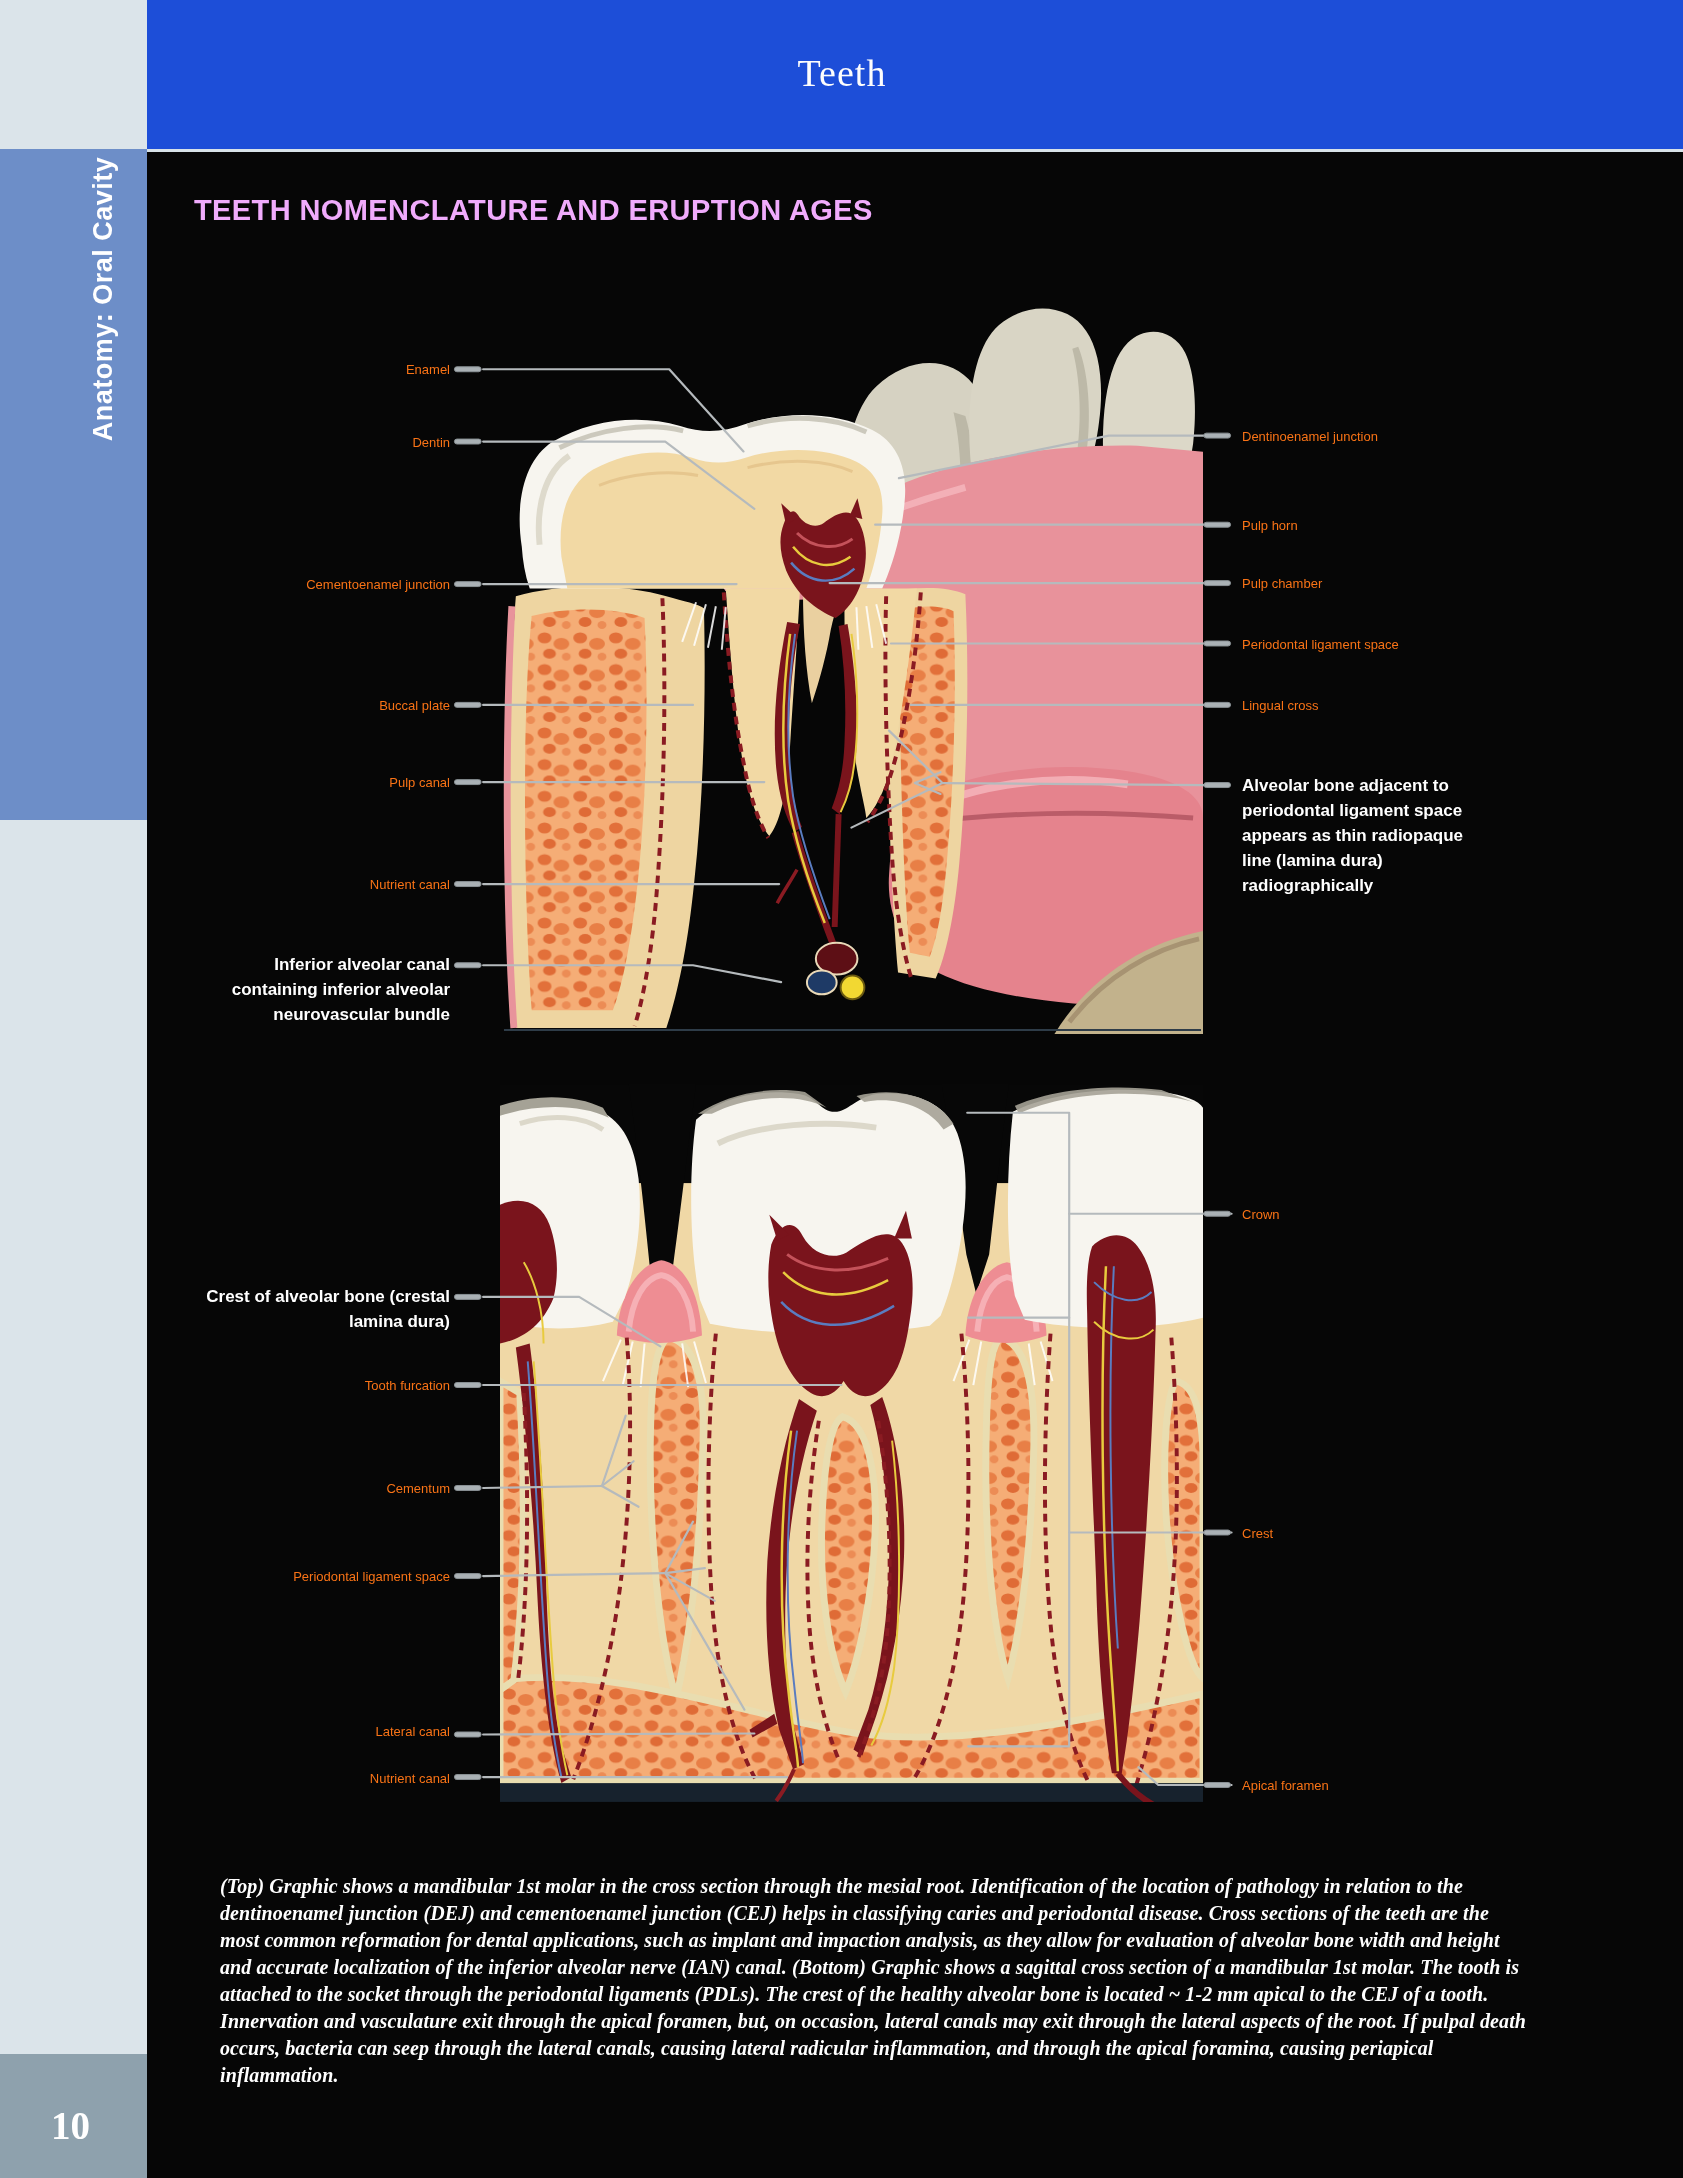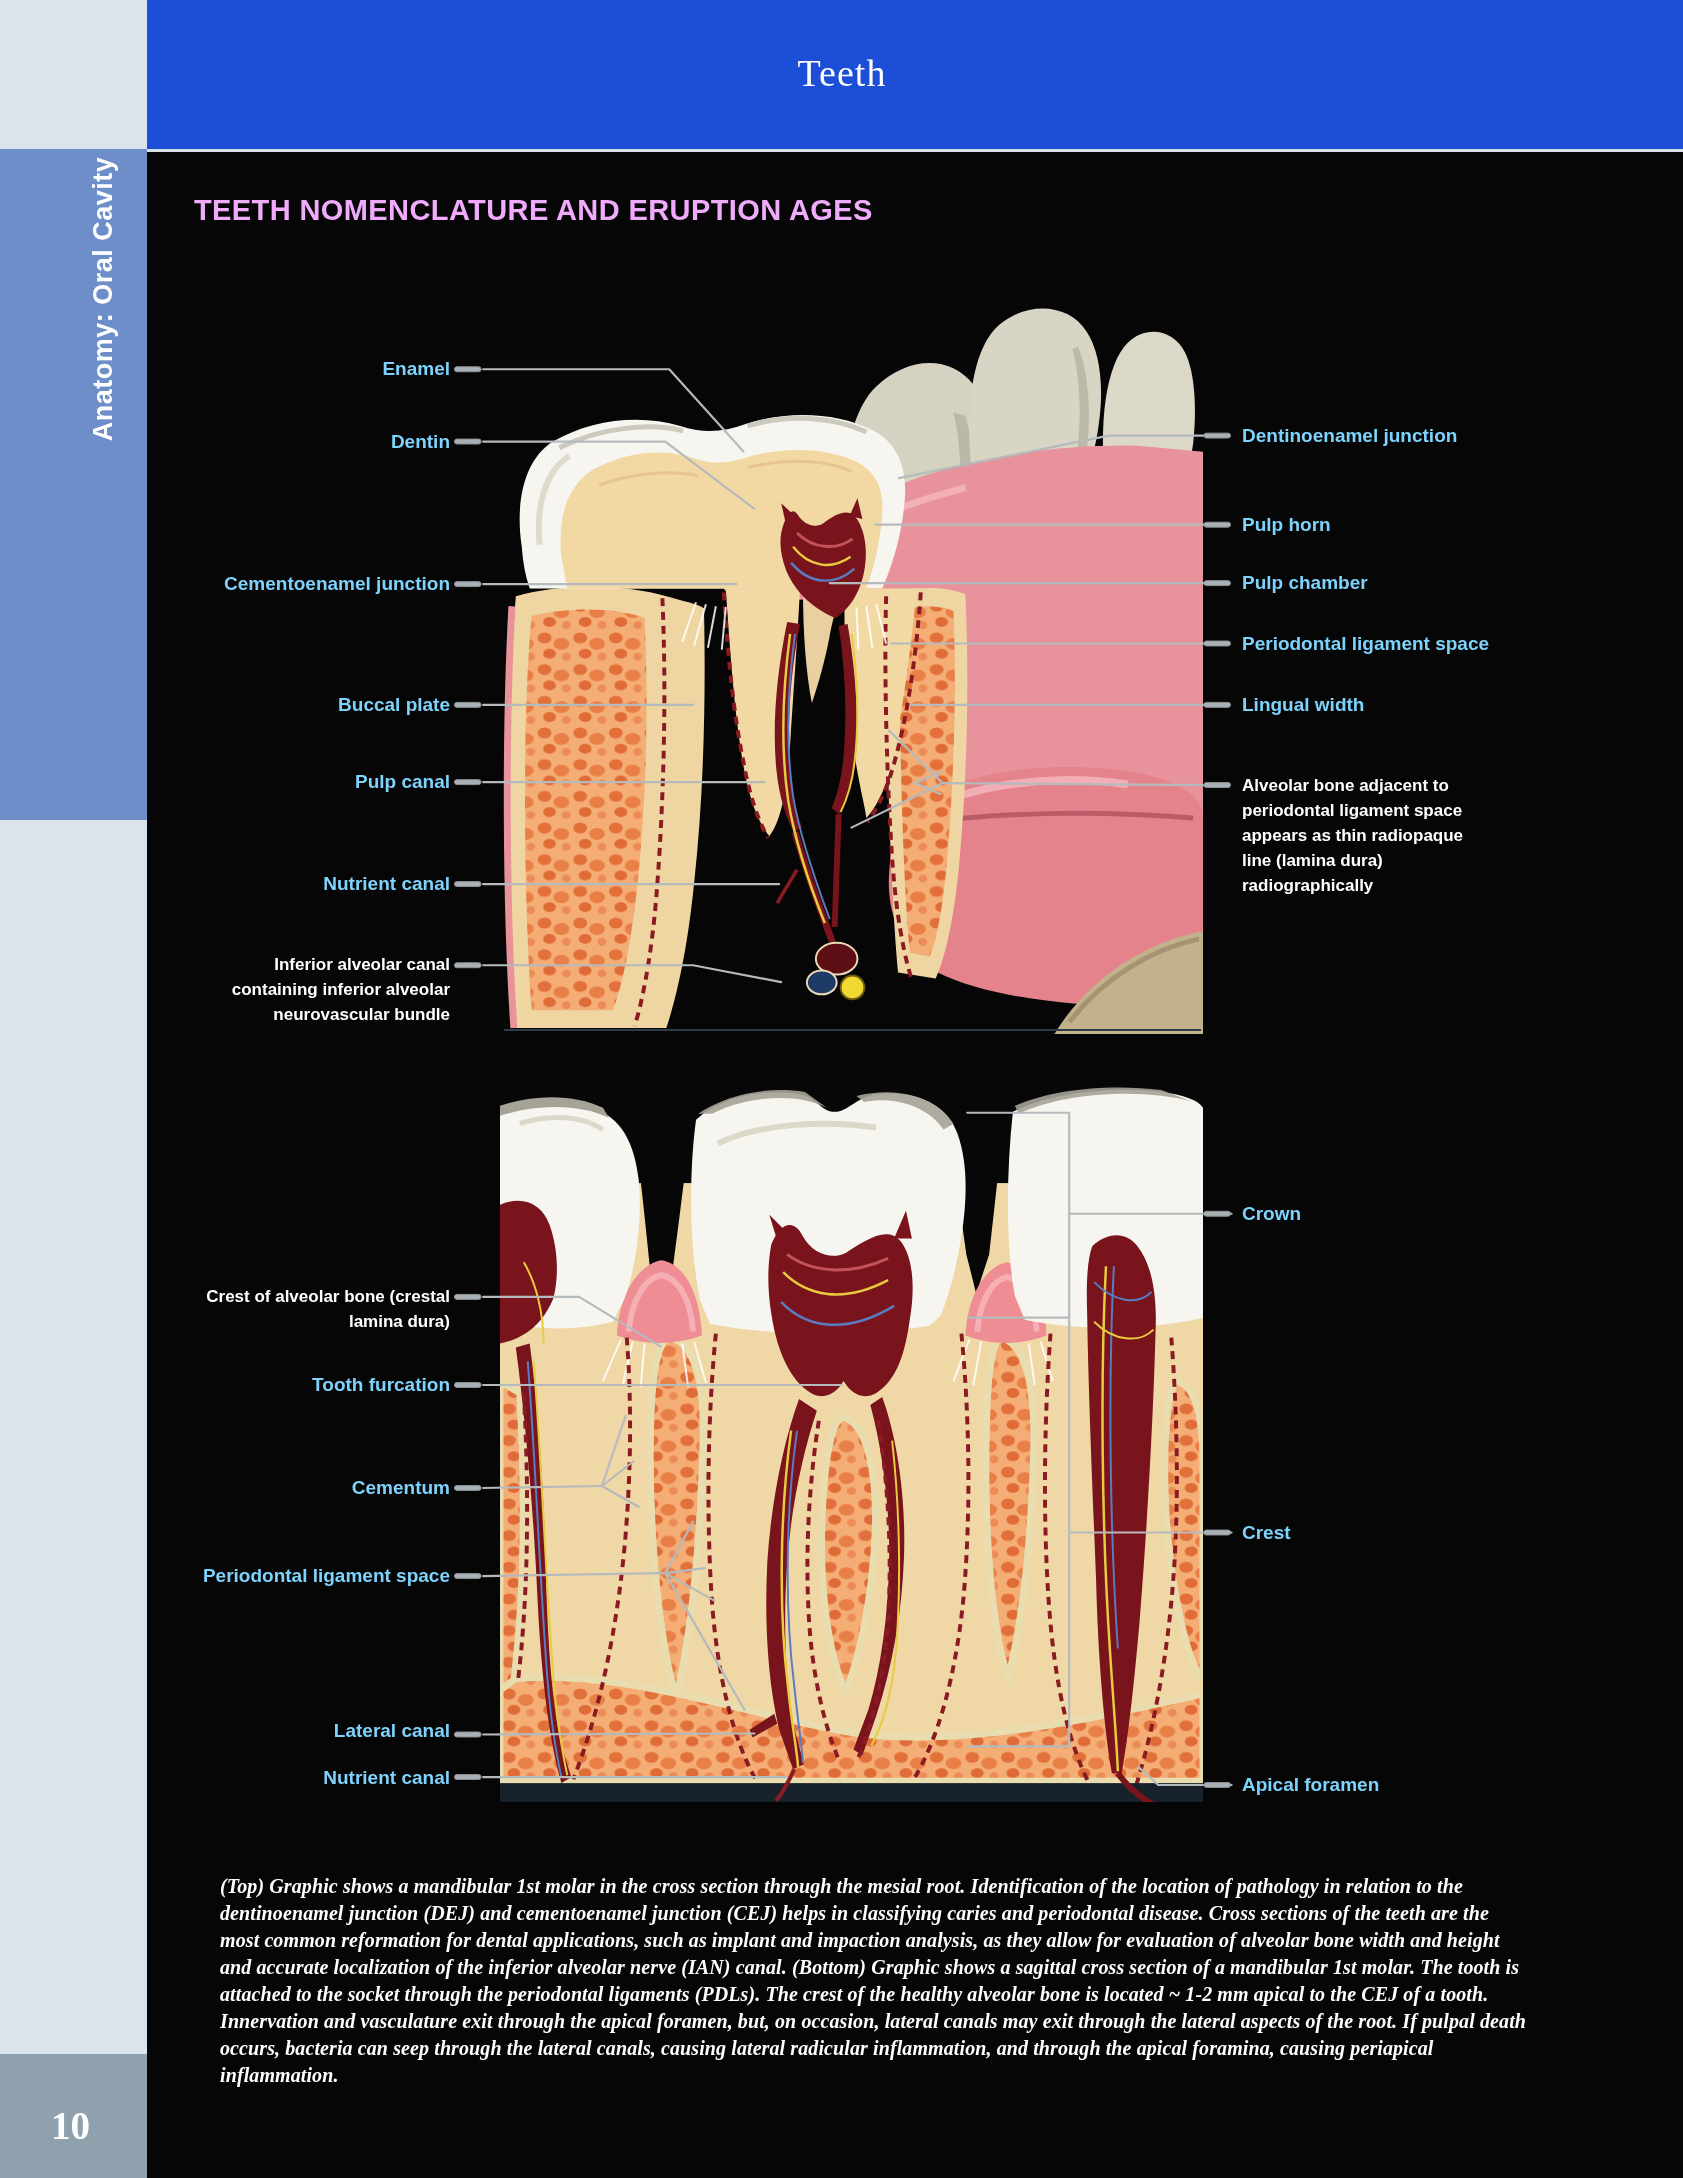--- a/index.html
+++ b/index.html
@@ -15,21 +15,21 @@
       font-family:"Liberation Serif", serif;font-size:39px;font-weight:700;}
   
   .header{position:absolute;left:147px;top:0;width:1537px;height:149px;background:#1d4ed8;
       border-bottom:3px solid #d8e2e8;}
   .header-title{position:absolute;left:0;right:147px;top:51px;text-align:center;color:#fdfdfd;
       font-family:"Liberation Serif", serif;font-size:38px;letter-spacing:1px;}
   
   .section-title{position:absolute;left:194px;top:194px;color:#f0abfc;font-size:29px;font-weight:700;
       letter-spacing:0.4px;}
   
-  .lbl{position:absolute;color:#7dd3fc;font-size:19px;font-weight:700;white-space:nowrap;}
+  .lbl{position:absolute;color:#f97316;font-size:13px;font-weight:400;white-space:nowrap;}
   .lbl-left{right:1233px;transform:translateY(-50%);text-align:right;}
   .lbl-right{left:1242px;transform:translateY(-50%);}
   .lbl-block{position:absolute;color:#ffffff;font-size:17px;font-weight:700;line-height:25px;}
   .lbl-block.rt{right:1233px;text-align:right;}
   .lbl-block.lt{left:1242px;text-align:left;}
   
   .caption{position:absolute;left:220px;top:1873px;width:1309px;color:#ffffff;
       font-size:20px;line-height:27px;font-style:italic;font-weight:700;letter-spacing:0.1px;font-family:Liberation Serif, serif;}
   .caption .tag{font-weight:700;}
   svg{position:absolute;display:block;}
@@ -323,21 +323,21 @@
   <div class="lbl lbl-left" style="top:884px">Nutrient canal</div>
   <div class="lbl-block rt" style="top:952px">
     <div>Inferior alveolar canal</div>
     <div>containing inferior alveolar</div>
     <div>neurovascular bundle</div>
   </div>
   <div class="lbl lbl-right" style="top:436px">Dentinoenamel junction</div>
   <div class="lbl lbl-right" style="top:525px">Pulp horn</div>
   <div class="lbl lbl-right" style="top:583px">Pulp chamber</div>
   <div class="lbl lbl-right" style="top:644px">Periodontal ligament space</div>
-  <div class="lbl lbl-right" style="top:705px">Lingual width</div>
+  <div class="lbl lbl-right" style="top:705px">Lingual cross</div>
   <div class="lbl-block lt" style="top:773px">
     <div>Alveolar bone adjacent to</div>
     <div>periodontal ligament space</div>
     <div>appears as thin radiopaque</div>
     <div>line (lamina dura)</div>
     <div>radiographically</div>
   </div>
 
   <div class="lbl-block rt" style="top:1284px">
     <div>Crest of alveolar bone (crestal</div>

